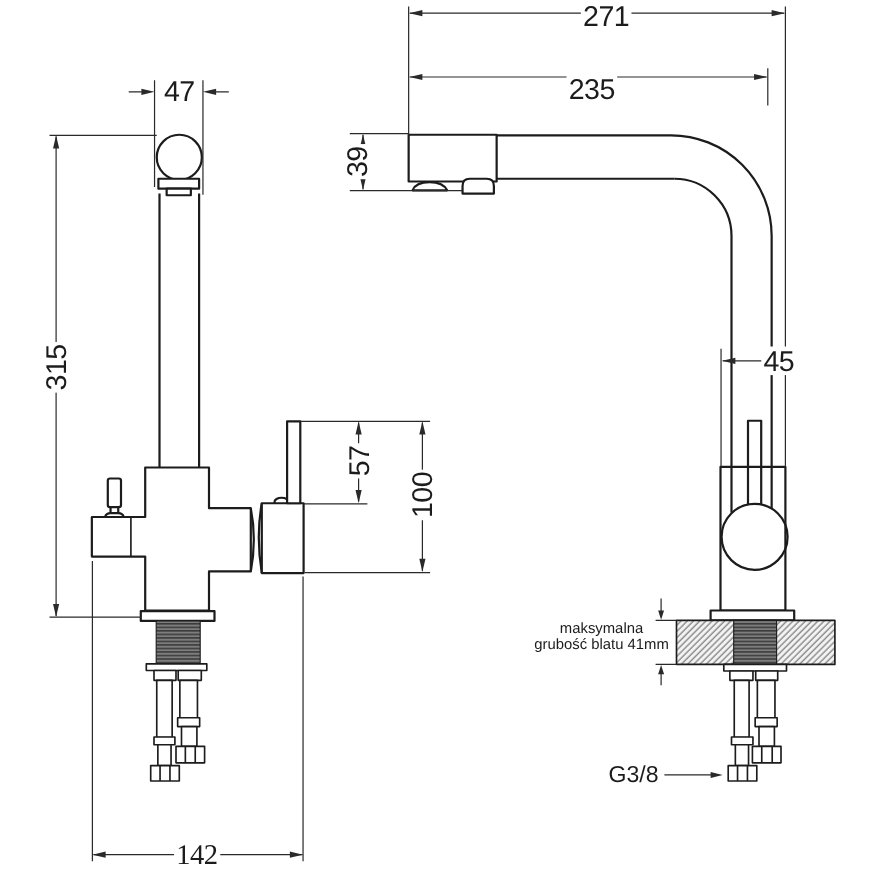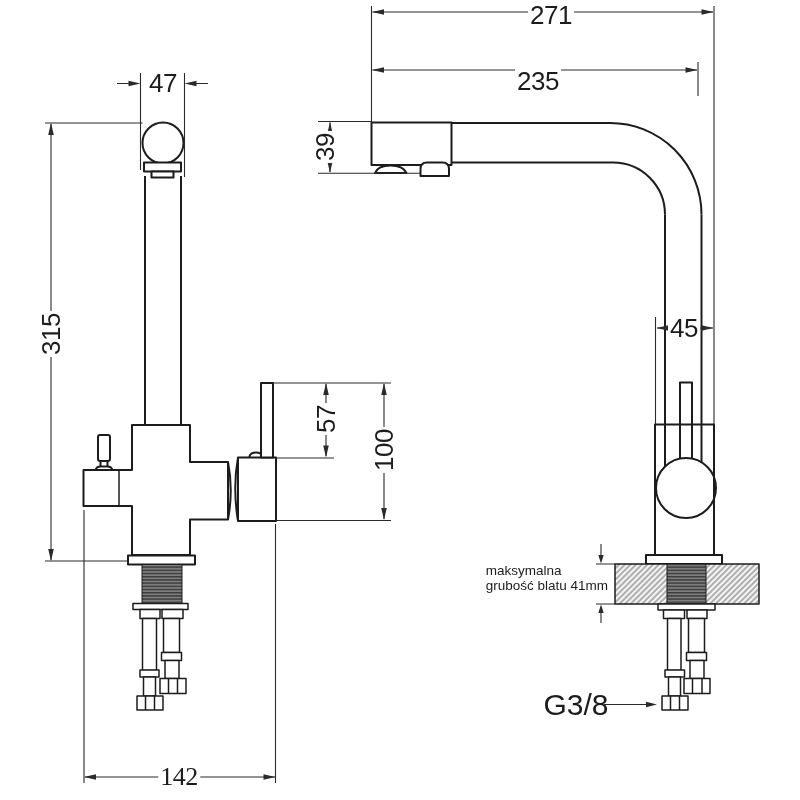--- a/index.html
+++ b/index.html
@@ -8,25 +8,25 @@
     font-family:"Liberation Sans", sans-serif;color:#1c1c1c;
   }
   #canvas svg{position:absolute;left:0;top:0;}
   .dim{
     position:absolute;font-size:26px;line-height:26px;letter-spacing:-0.5px;
     color:#1c1c1c;background:#fff;padding:0 2px;white-space:nowrap;
     transform:translate(-50%,-50%);
   }
   .dim.vert{transform:translate(-50%,-50%) rotate(-90deg);}
   .note{
-    position:absolute;right:192px;top:564px;text-align:left;
+    position:absolute;right:192px;top:564px;text-align:center;
     font-size:13.5px;line-height:14.5px;color:#1c1c1c;white-space:nowrap;
   }
   .gthread{
-    position:absolute;font-size:30px;line-height:23px;color:#1c1c1c;
+    position:absolute;font-size:21px;line-height:23px;color:#1c1c1c;
     transform:translate(-50%,-50%);white-space:nowrap;
   }
 </style>
 </head>
 <body>
 
 <div id="canvas">
 
 <svg width="800" height="800" viewBox="0 0 800 800">
   <defs>
@@ -178,21 +178,21 @@
 
 <div class="dim" style="left:163px;top:83px;">47</div>
 <div class="dim vert" style="left:51px;top:334px;">315</div>
 <div class="dim vert" style="left:326px;top:419px;">57</div>
 <div class="dim vert" style="left:384px;top:450px;">100</div>
 <div class="dim" style="left:179px;top:777px;font-family:Liberation Serif, serif;">142</div>
 
 <div class="dim" style="left:551px;top:15px;">271</div>
 <div class="dim" style="left:538px;top:81px;">235</div>
 <div class="dim vert" style="left:325px;top:147px;">39</div>
-<div class="dim" style="left:684px;top:328px;">45</div>
+<div class="dim" style="left:708px;top:328px;">45</div>
 
 <div class="note">
   <div>maksymalna</div>
   <div>grubość blatu 41mm</div>
 </div>
 
 <div class="gthread" style="left:576px;top:704px;">G3/8</div>
 
 </div>
 

